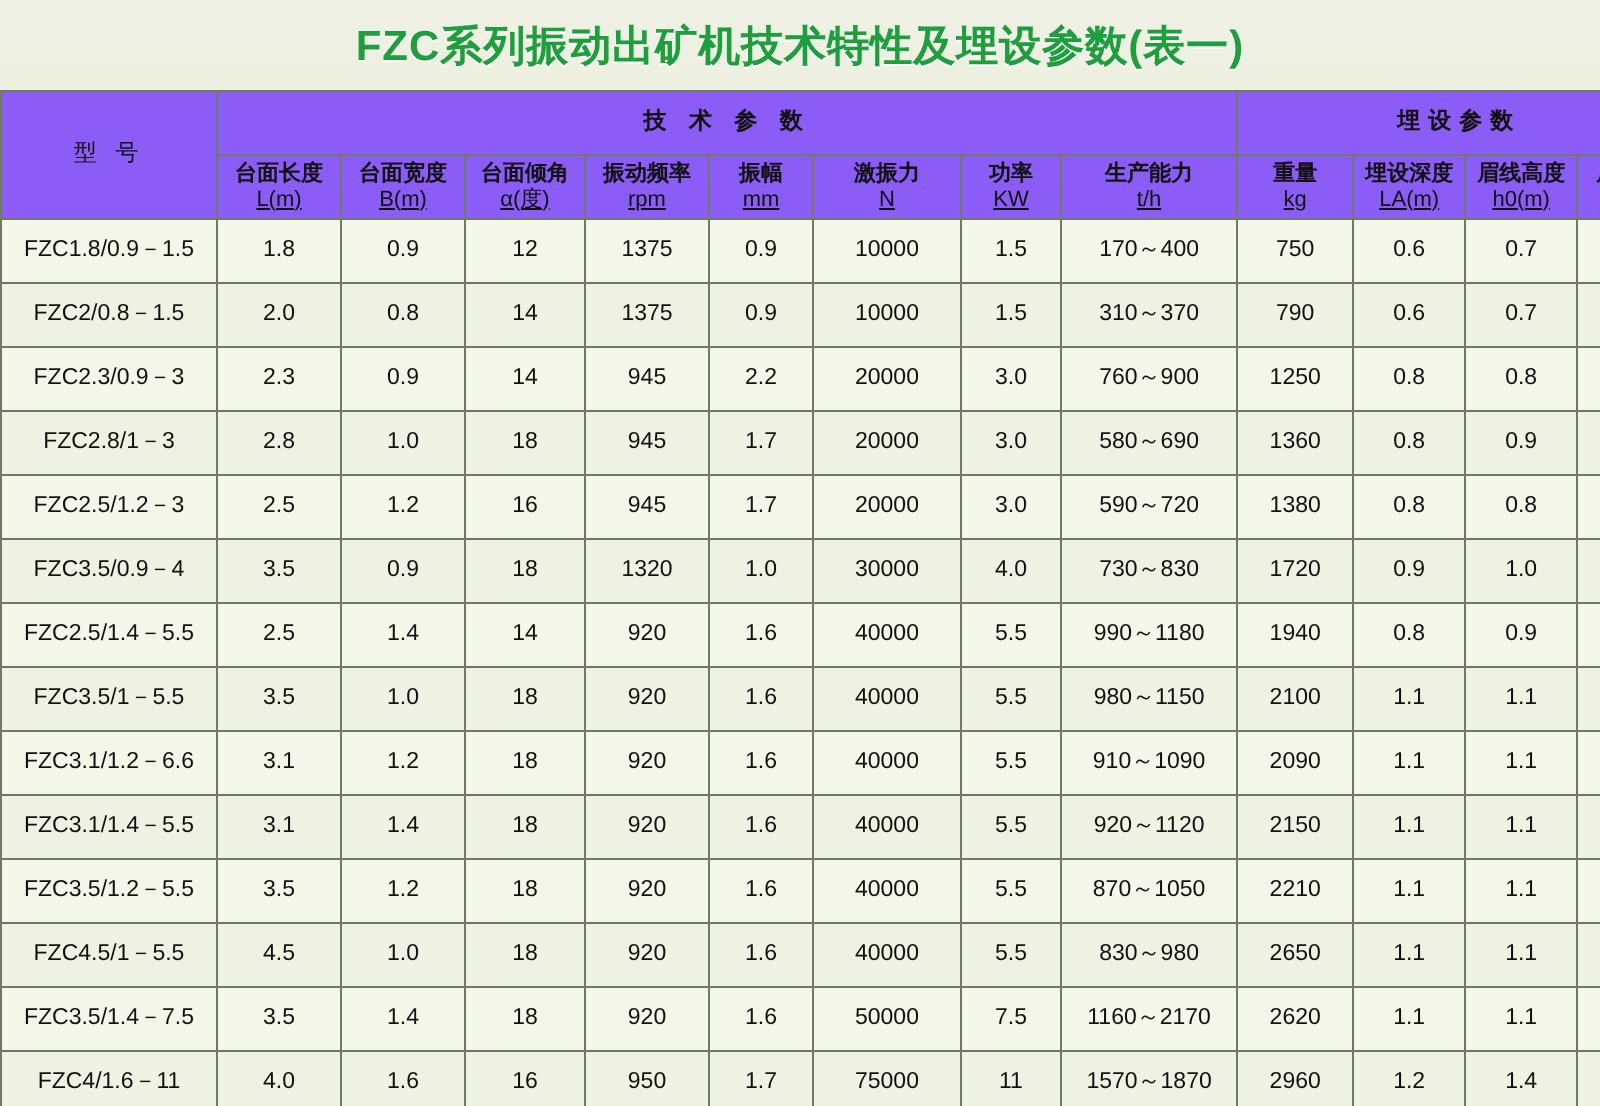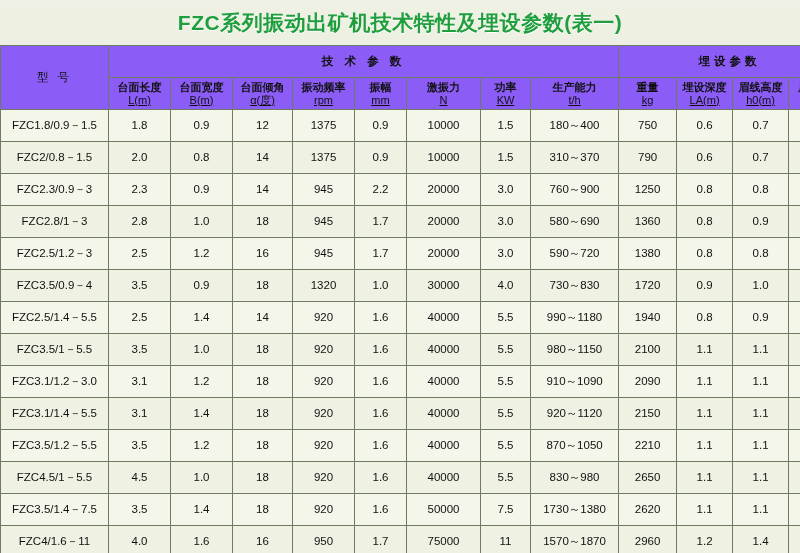--- a/index.html
+++ b/index.html
@@ -183,21 +183,21 @@
     <tbody id="table-body">
         <tr>
           <td class="model">FZC1.8/0.9－1.5</td>
           <td>1.8</td>
           <td>0.9</td>
           <td>12</td>
           <td>1375</td>
           <td>0.9</td>
           <td>10000</td>
           <td>1.5</td>
-          <td>180～400</td>
+          <td>170～400</td>
           <td>750</td>
           <td>0.6</td>
           <td>0.7</td>
           <td>40</td>
         </tr>
         <tr>
           <td class="model">FZC2/0.8－1.5</td>
           <td>2.0</td>
           <td>0.8</td>
           <td>14</td>
@@ -295,21 +295,21 @@
           <td>1.6</td>
           <td>40000</td>
           <td>5.5</td>
           <td>980～1150</td>
           <td>2100</td>
           <td>1.1</td>
           <td>1.1</td>
           <td>40</td>
         </tr>
         <tr>
-          <td class="model">FZC3.1/1.2－3.0</td>
+          <td class="model">FZC3.1/1.2－6.6</td>
           <td>3.1</td>
           <td>1.2</td>
           <td>18</td>
           <td>920</td>
           <td>1.6</td>
           <td>40000</td>
           <td>5.5</td>
           <td>910～1090</td>
           <td>2090</td>
           <td>1.1</td>
@@ -363,21 +363,21 @@
         </tr>
         <tr>
           <td class="model">FZC3.5/1.4－7.5</td>
           <td>3.5</td>
           <td>1.4</td>
           <td>18</td>
           <td>920</td>
           <td>1.6</td>
           <td>50000</td>
           <td>7.5</td>
-          <td>1730～1380</td>
+          <td>1160～2170</td>
           <td>2620</td>
           <td>1.1</td>
           <td>1.1</td>
           <td>39</td>
         </tr>
         <tr>
           <td class="model">FZC4/1.6－11</td>
           <td>4.0</td>
           <td>1.6</td>
           <td>16</td>

